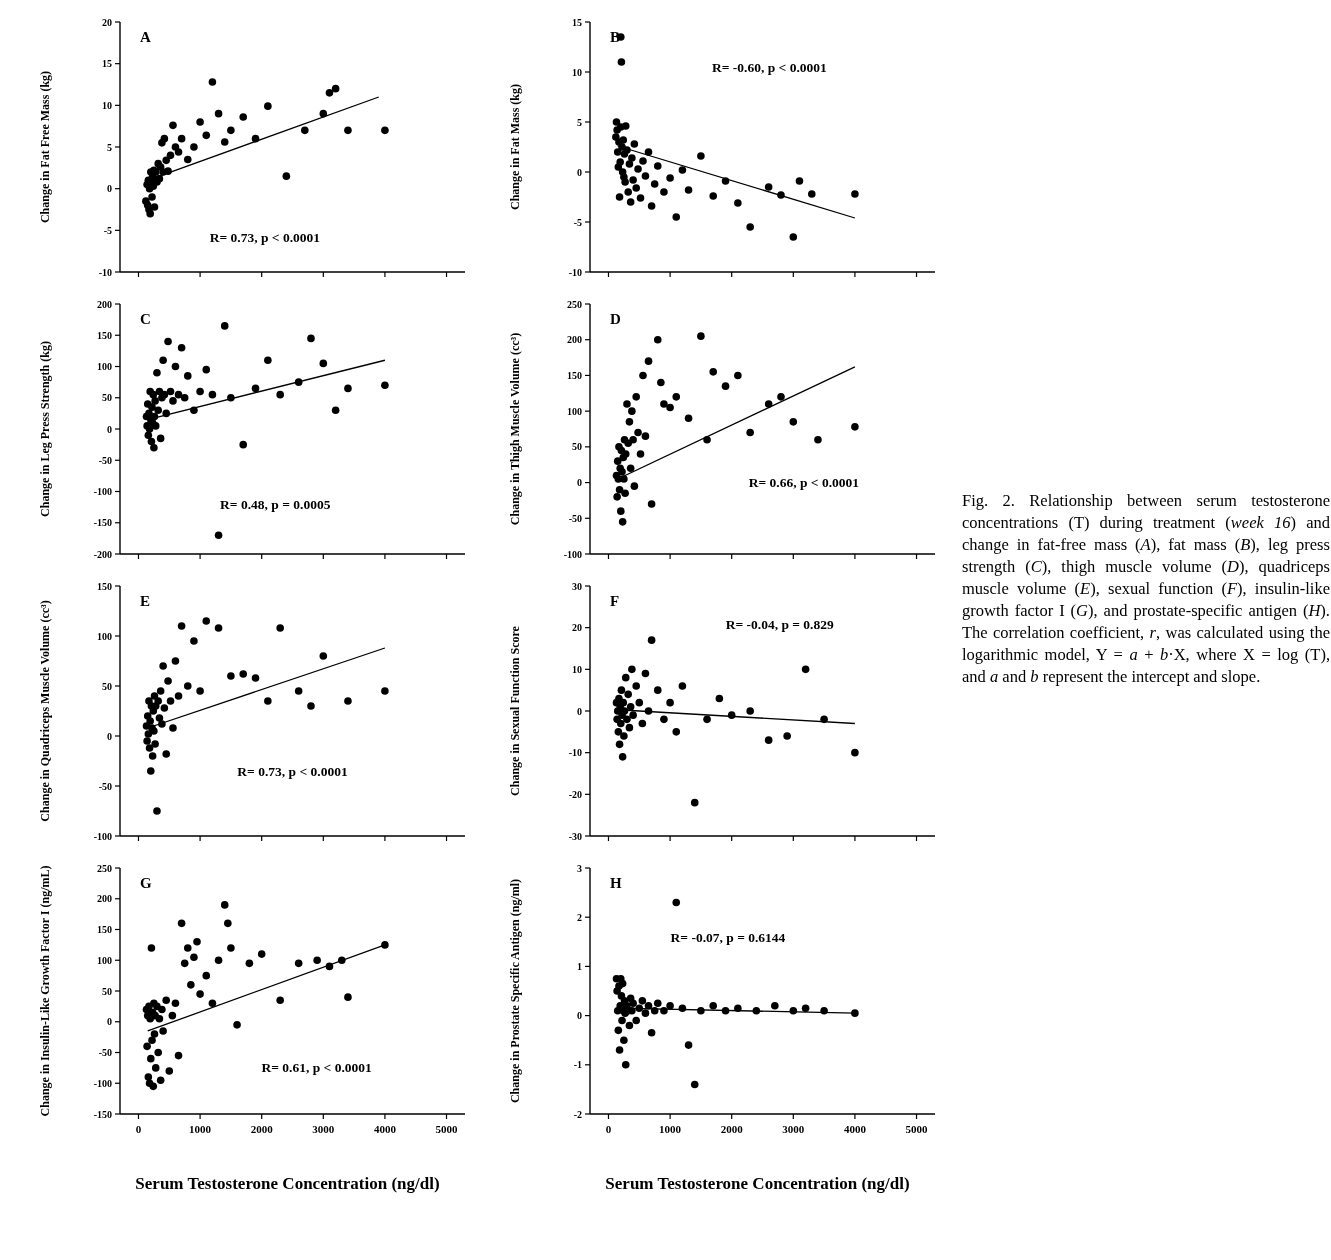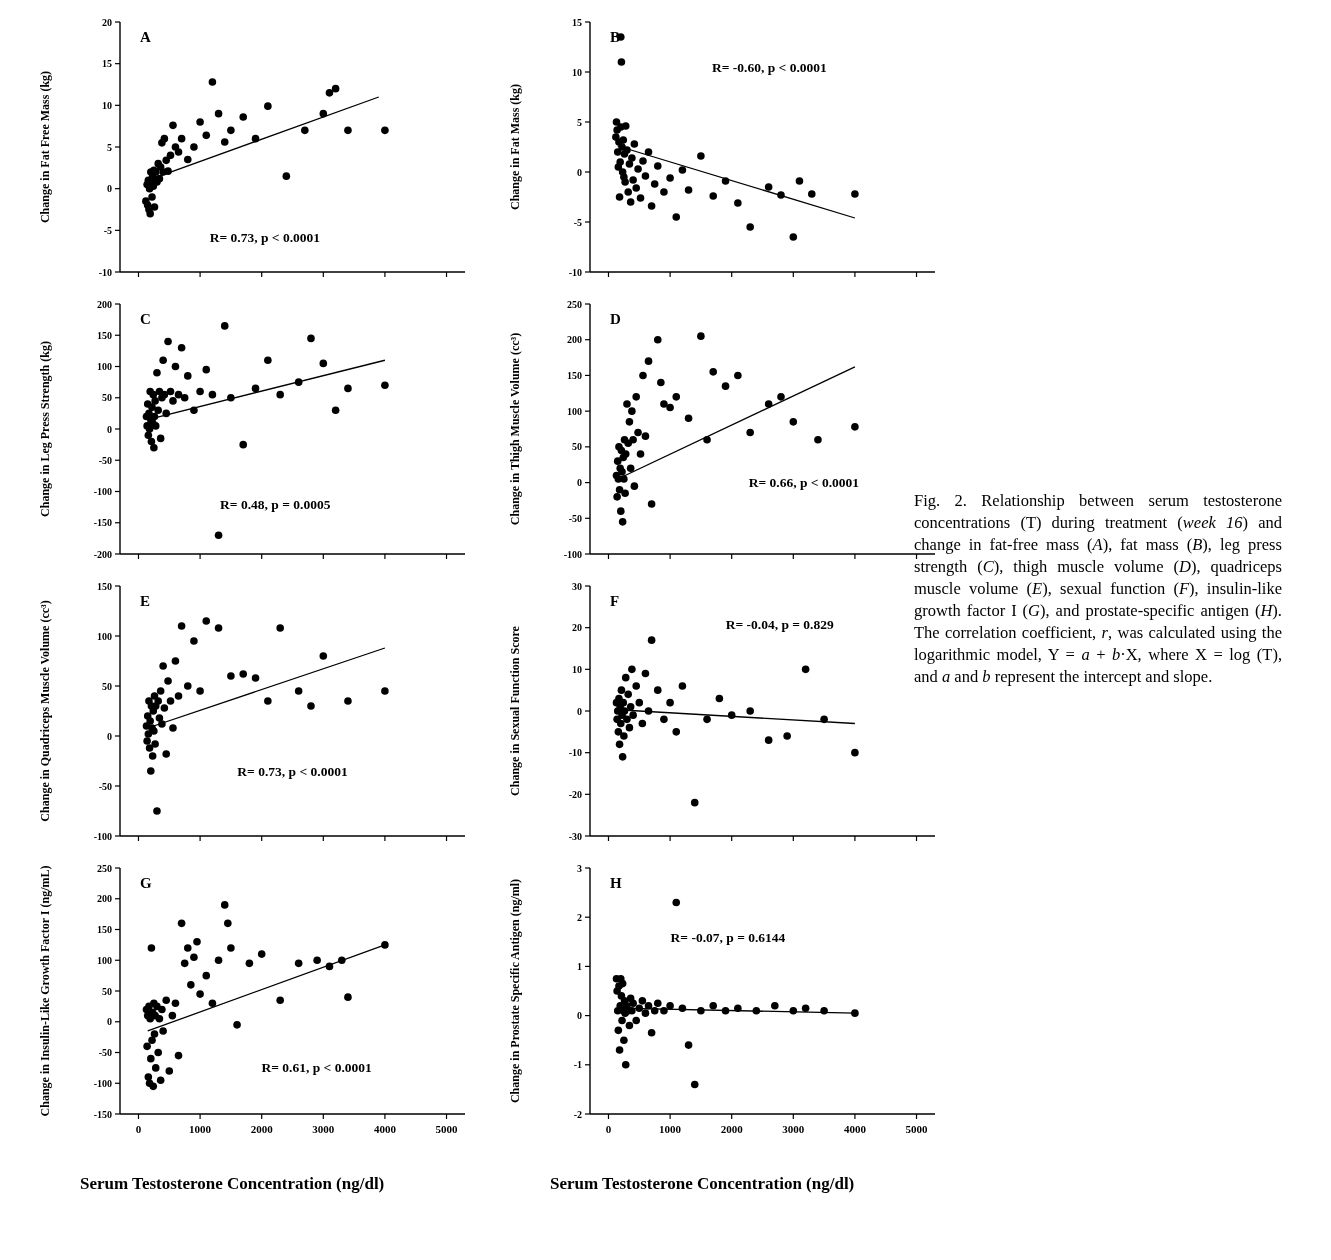--- a/index.html
+++ b/index.html
@@ -11,25 +11,25 @@
   #col-left{left:25px;}
   #col-right{left:495px;}
   .panel{display:block;}
   svg{display:block;}
   .tick{font:bold 10px "Liberation Serif", serif;}
   .xtick{font:bold 11px "Liberation Serif", serif;}
   .ylab{font:bold 12px "Liberation Serif", serif;}
   .ann{font:bold 13.5px "Liberation Serif", serif;}
   .letter{font:bold 15px "Liberation Serif", serif;}
   .xlabel{
-    font-weight:bold;font-size:17px;
+    font-weight:bold;font-size:17px;text-align:center;
     padding-left:55px;margin-top:8px;white-space:nowrap;
   }
   .caption{
-    position:absolute;left:914px;top:490px;width:368px;
+    position:absolute;left:962px;top:490px;width:368px;
     font-size:16.5px;line-height:1.33;text-align:justify;
   }
 </style>
 </head>
 <body>
 
 <div class="col" id="col-left">
   <svg width="470" height="282" class="panel">
       <g stroke="#000" stroke-width="1.4">
         <line x1="95" y1="14" x2="95" y2="264"></line>

